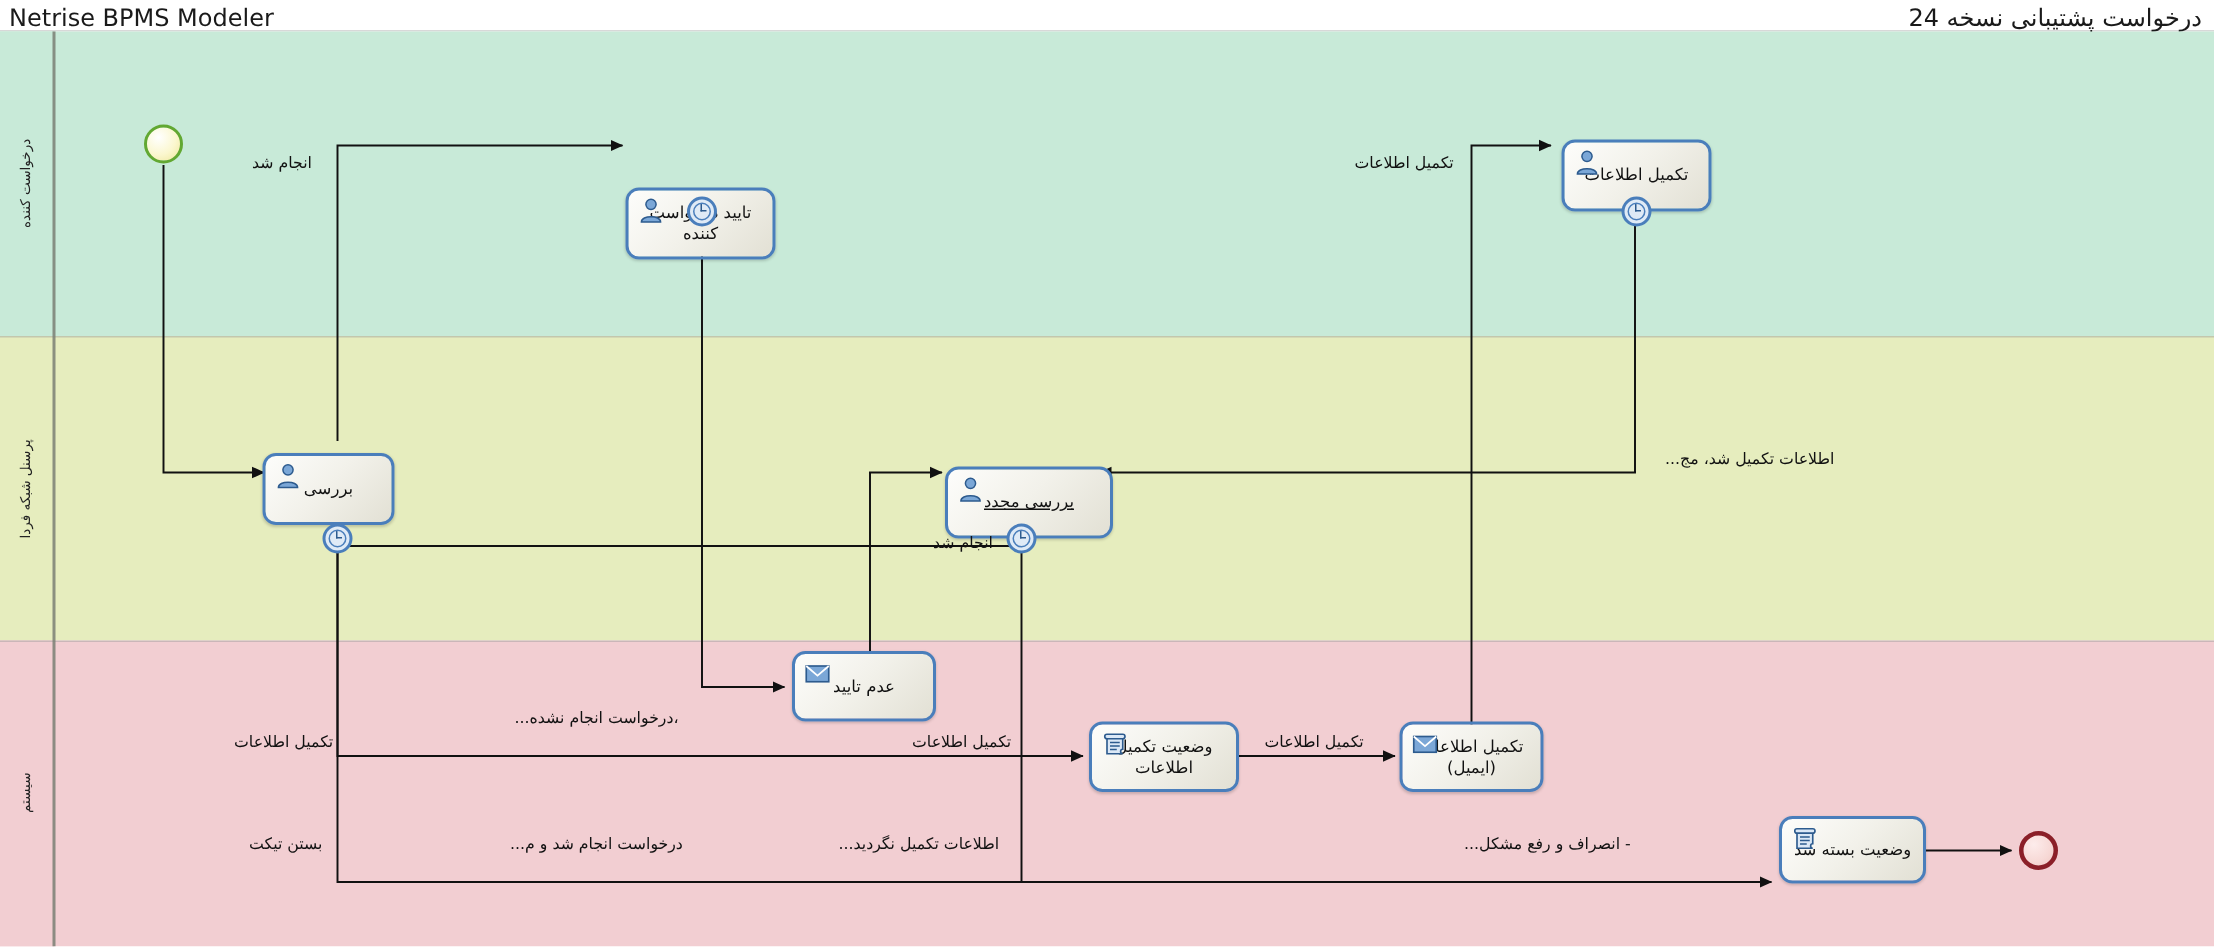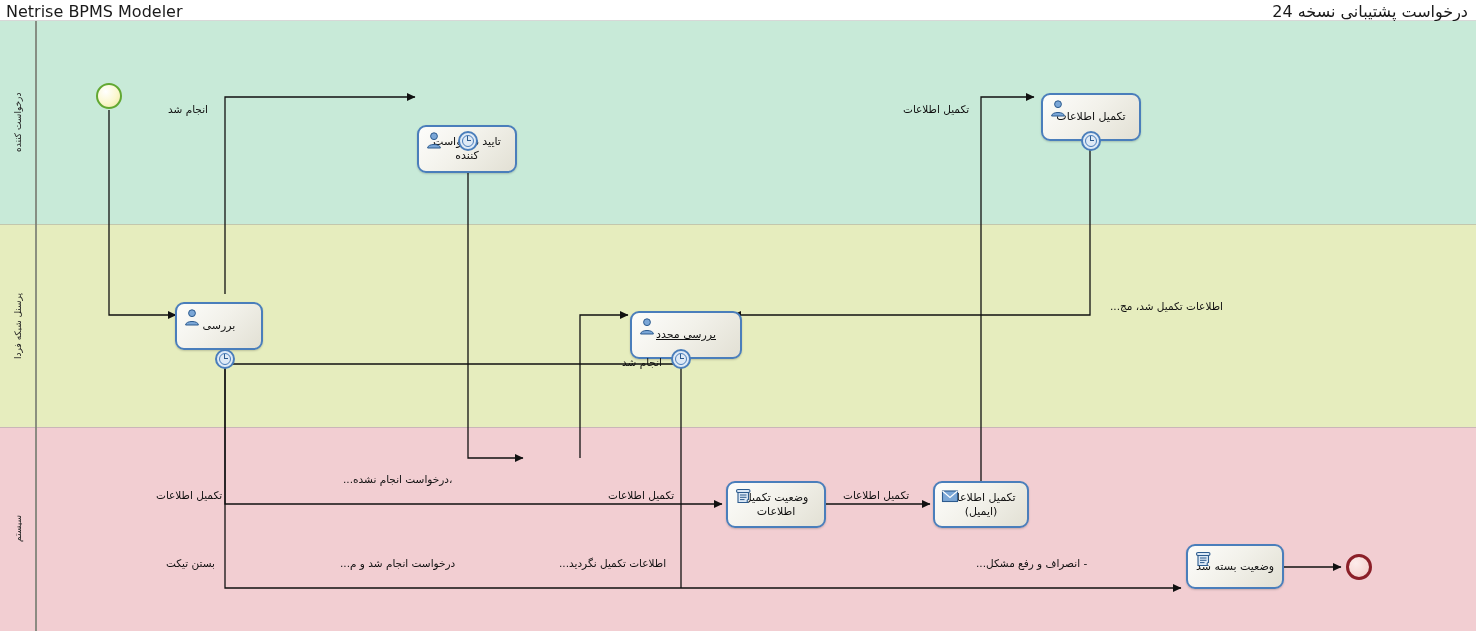--- a/index.html
+++ b/index.html
@@ -205,20 +205,27 @@
       <circle cx="9" cy="5.2" r="3.4" fill="#7ba7d7" stroke="#2d5b8e" stroke-width="1"></circle>
       <path d="M2.6,17 C2.6,12.3 15.4,12.3 15.4,17 z" fill="#7ba7d7" stroke="#2d5b8e" stroke-width="1"></path>
     </svg>
     <span class="tlabel">بررسی مجدد</span>
   </div>
   <div class="timer-ev" style="left:671px;top:349px;">
     <div class="timer-hand" style="left:7px;top:3px;width:1px;height:5px;"></div>
     <div class="timer-hand" style="left:7px;top:7px;width:4px;height:1px;"></div>
   </div>
 
+  <div class="task" style="left:528px;top:434px;width:96px;height:47px;">
+    <svg class="task-icon" viewBox="0 0 18 18">
+      <rect x="1.5" y="4" width="15" height="10.5" fill="#7ba7d7" stroke="#2d5b8e" stroke-width="1.1"></rect>
+      <path d="M1.5,4 L9,10.4 L16.5,4" fill="none" stroke="#ffffff" stroke-width="1.2"></path>
+    </svg>
+    <span class="tlabel">عدم تایید</span>
+  </div>
 
   <div class="task" style="left:726px;top:481px;width:100px;height:47px;">
     <svg class="task-icon" viewBox="0 0 18 18">
       <path d="M4,2.5 C2,2.5 2,5.5 4,5.5 L14.5,5.5 C16.5,5.5 16.5,2.5 14.5,2.5 z" fill="#dbe8f6" stroke="#2d5b8e" stroke-width="1.1"></path>
       <path d="M4,5.5 L4,15.5 L14.5,15.5 C12.6,15.5 12.6,12.5 14.5,12.5 L14.5,5.5 z" fill="#dbe8f6" stroke="#2d5b8e" stroke-width="1.1"></path>
       <path d="M6,8 L12.5,8 M6,10.3 L12.5,10.3 M6,12.6 L10.5,12.6" stroke="#2d5b8e" stroke-width="1" fill="none"></path>
     </svg>
     <span class="tlabel">وضعیت تکمیل اطلاعات</span>
   </div>
 

